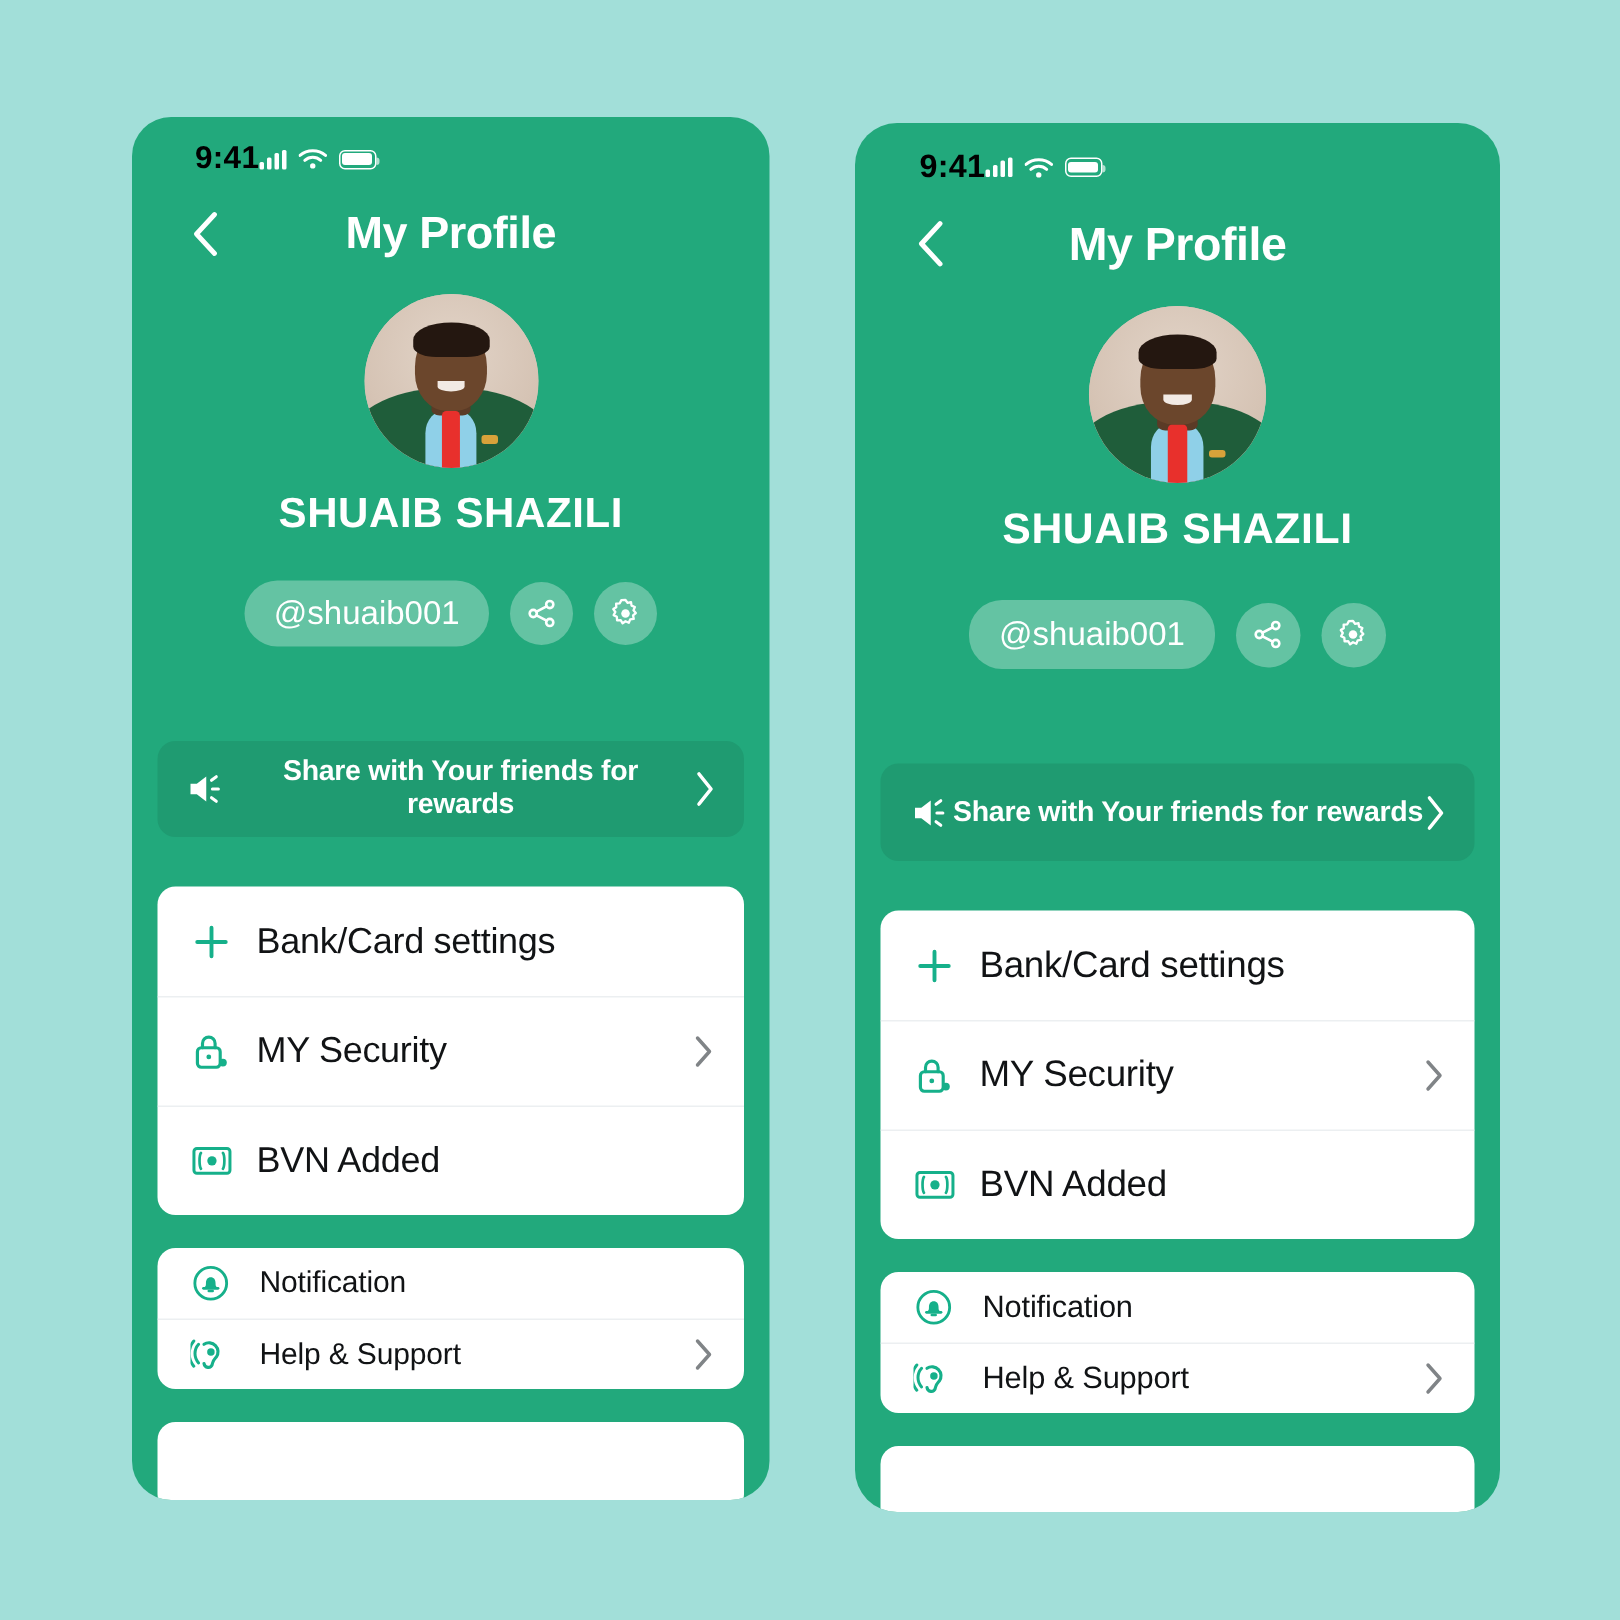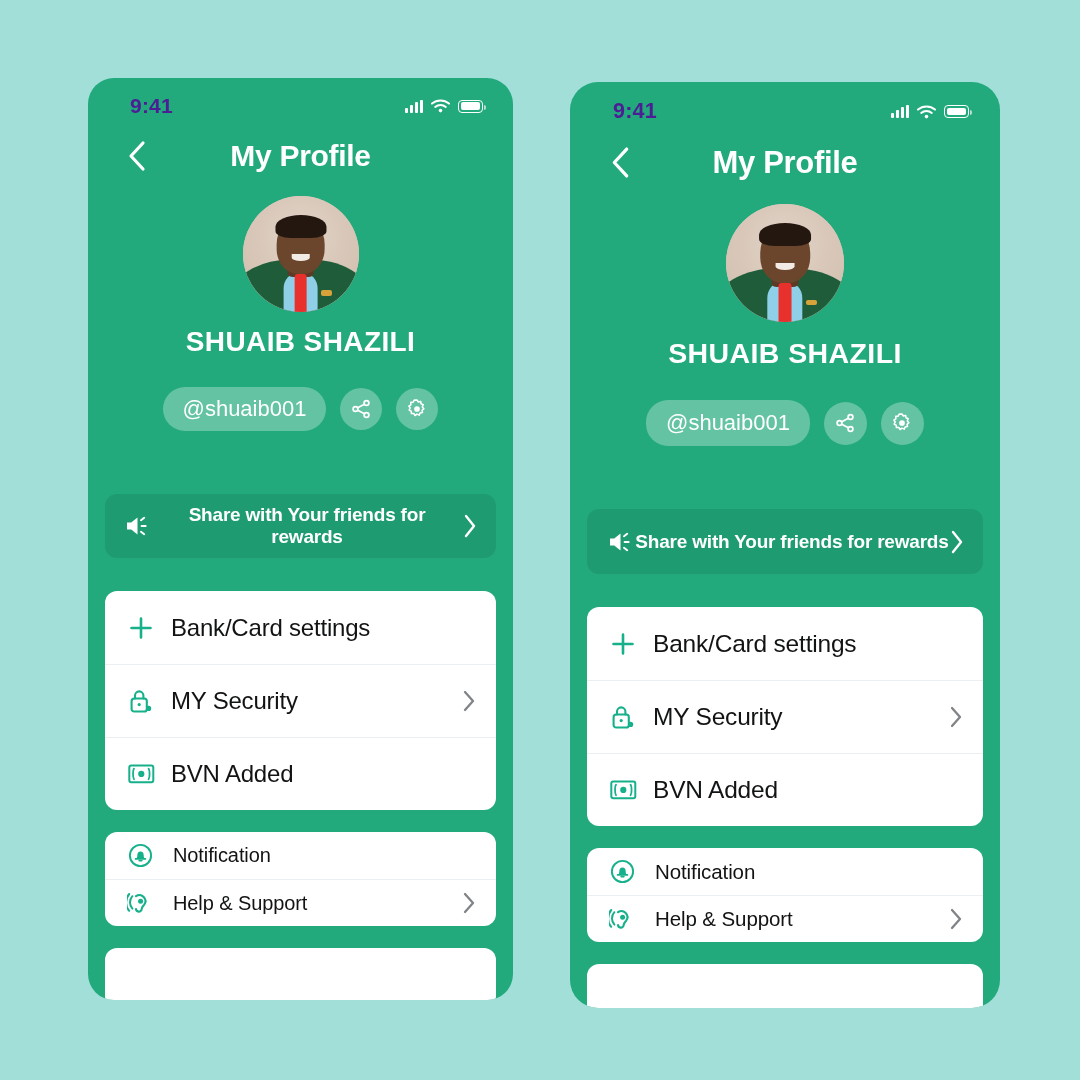--- a/index.html
+++ b/index.html
@@ -32,22 +32,22 @@
   .phone-right {
     left: 570px; top: 82px;
     width: 430px; height: 926px;
     border-radius: 28px;
   }
 
   
   .status-bar {
     display: flex;
     align-items: center;
-    justify-content: space-between;
-    color: #4c1d95;
+    justify-content: flex-start;
+    color: #000000;
     flex: 0 0 auto;
   }
   .phone-left  .status-bar { padding: 16px 30px 0 42px; }
   .phone-right .status-bar { padding: 17px 31px 0 43px; }
 
   .status-time {
     font-weight: bold;
     letter-spacing: .2px;
   }
   .phone-left  .status-time { font-size: 21px; }

